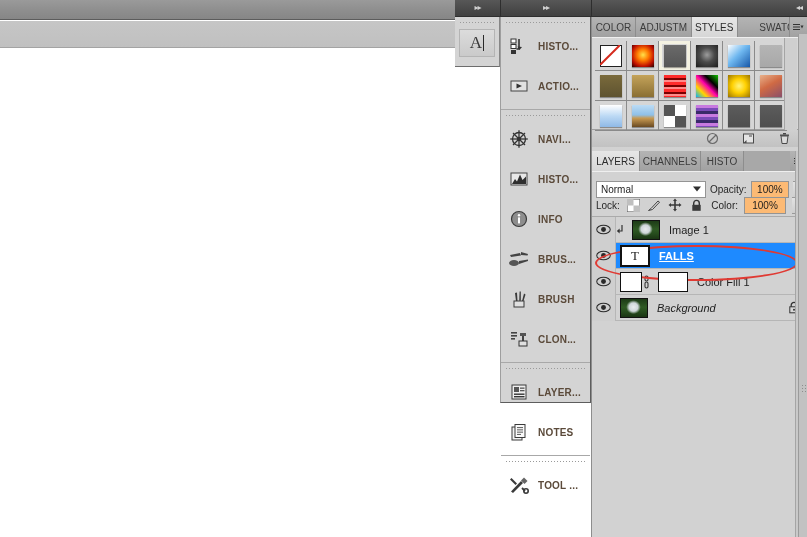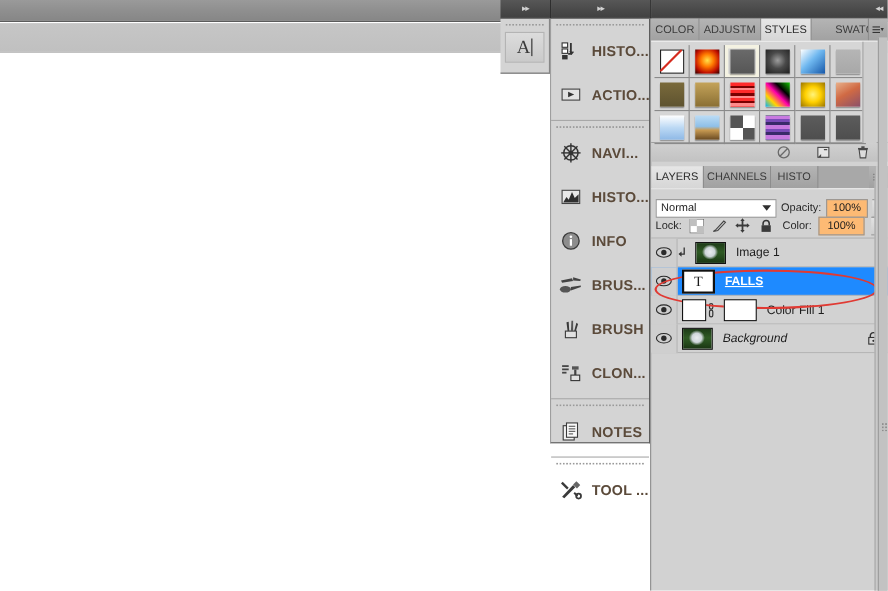--- a/index.html
+++ b/index.html
@@ -76,21 +76,21 @@
   .dock-group:last-child { border-bottom: none; }
   .dock-item {
     height: 40px; display: flex; align-items: center; padding-left: 7px; gap: 8px;
     cursor: default;
   }
   .dock-item .ico {
     width: 22px; height: 22px; display: flex; align-items: center; justify-content: center;
     flex: 0 0 22px;
   }
   .dock-item .lbl {
-    font-size: 13px; color: #5b4a3a; font-weight: bold; letter-spacing: .2px;
+    font-size: 10px; color: #5b4a3a; font-weight: bold; letter-spacing: .2px;
     white-space: nowrap; overflow: hidden;
   }
 
   
   .right-dock {
     position: absolute; left: 591px; top: 17px; width: 216px; height: 520px;
     background: #d2d2d2; border-left: 1px solid #8d8d8d;
   }
 
   
@@ -348,20 +348,33 @@
               <path d="M11 4 L17 4 L17 7 L11 7 Z" fill="#555"></path>
               <rect x="13" y="7" width="2" height="5" fill="#444"></rect>
               <rect x="10" y="12" width="8" height="5" fill="#e0e0e0" stroke="#333"></rect>
             </svg>
           </span>
           <span class="lbl">CLON...</span>
         </div>
       </div>
       <div class="dock-group">
         <div class="grip"></div>
+        <div class="dock-item">
+          <span class="ico">
+            <svg width="20" height="20" viewBox="0 0 20 20">
+              <rect x="3" y="3" width="14" height="14" fill="#efefef" stroke="#3a3a3a"></rect>
+              <rect x="5" y="5" width="5" height="5" fill="#555"></rect>
+              <rect x="11" y="5.5" width="4.5" height="1.3" fill="#555"></rect>
+              <rect x="11" y="8" width="4.5" height="1.3" fill="#555"></rect>
+              <rect x="5" y="11.5" width="10.5" height="1.4" fill="#333"></rect>
+              <rect x="5" y="14" width="10.5" height="1.4" fill="#333"></rect>
+            </svg>
+          </span>
+          <span class="lbl">LAYER...</span>
+        </div>
         <div class="dock-item">
           <span class="ico">
             <svg width="20" height="20" viewBox="0 0 20 20">
               <rect x="3" y="5" width="10" height="13" fill="#f2f2f2" stroke="#3a3a3a"></rect>
               <rect x="6" y="2.5" width="10" height="13" fill="#fafafa" stroke="#3a3a3a"></rect>
               <g fill="#666">
                 <rect x="8" y="5" width="6" height="1.1"></rect>
                 <rect x="8" y="7.3" width="6" height="1.1"></rect>
                 <rect x="8" y="9.6" width="6" height="1.1"></rect>
                 <rect x="8" y="11.9" width="4" height="1.1"></rect>

